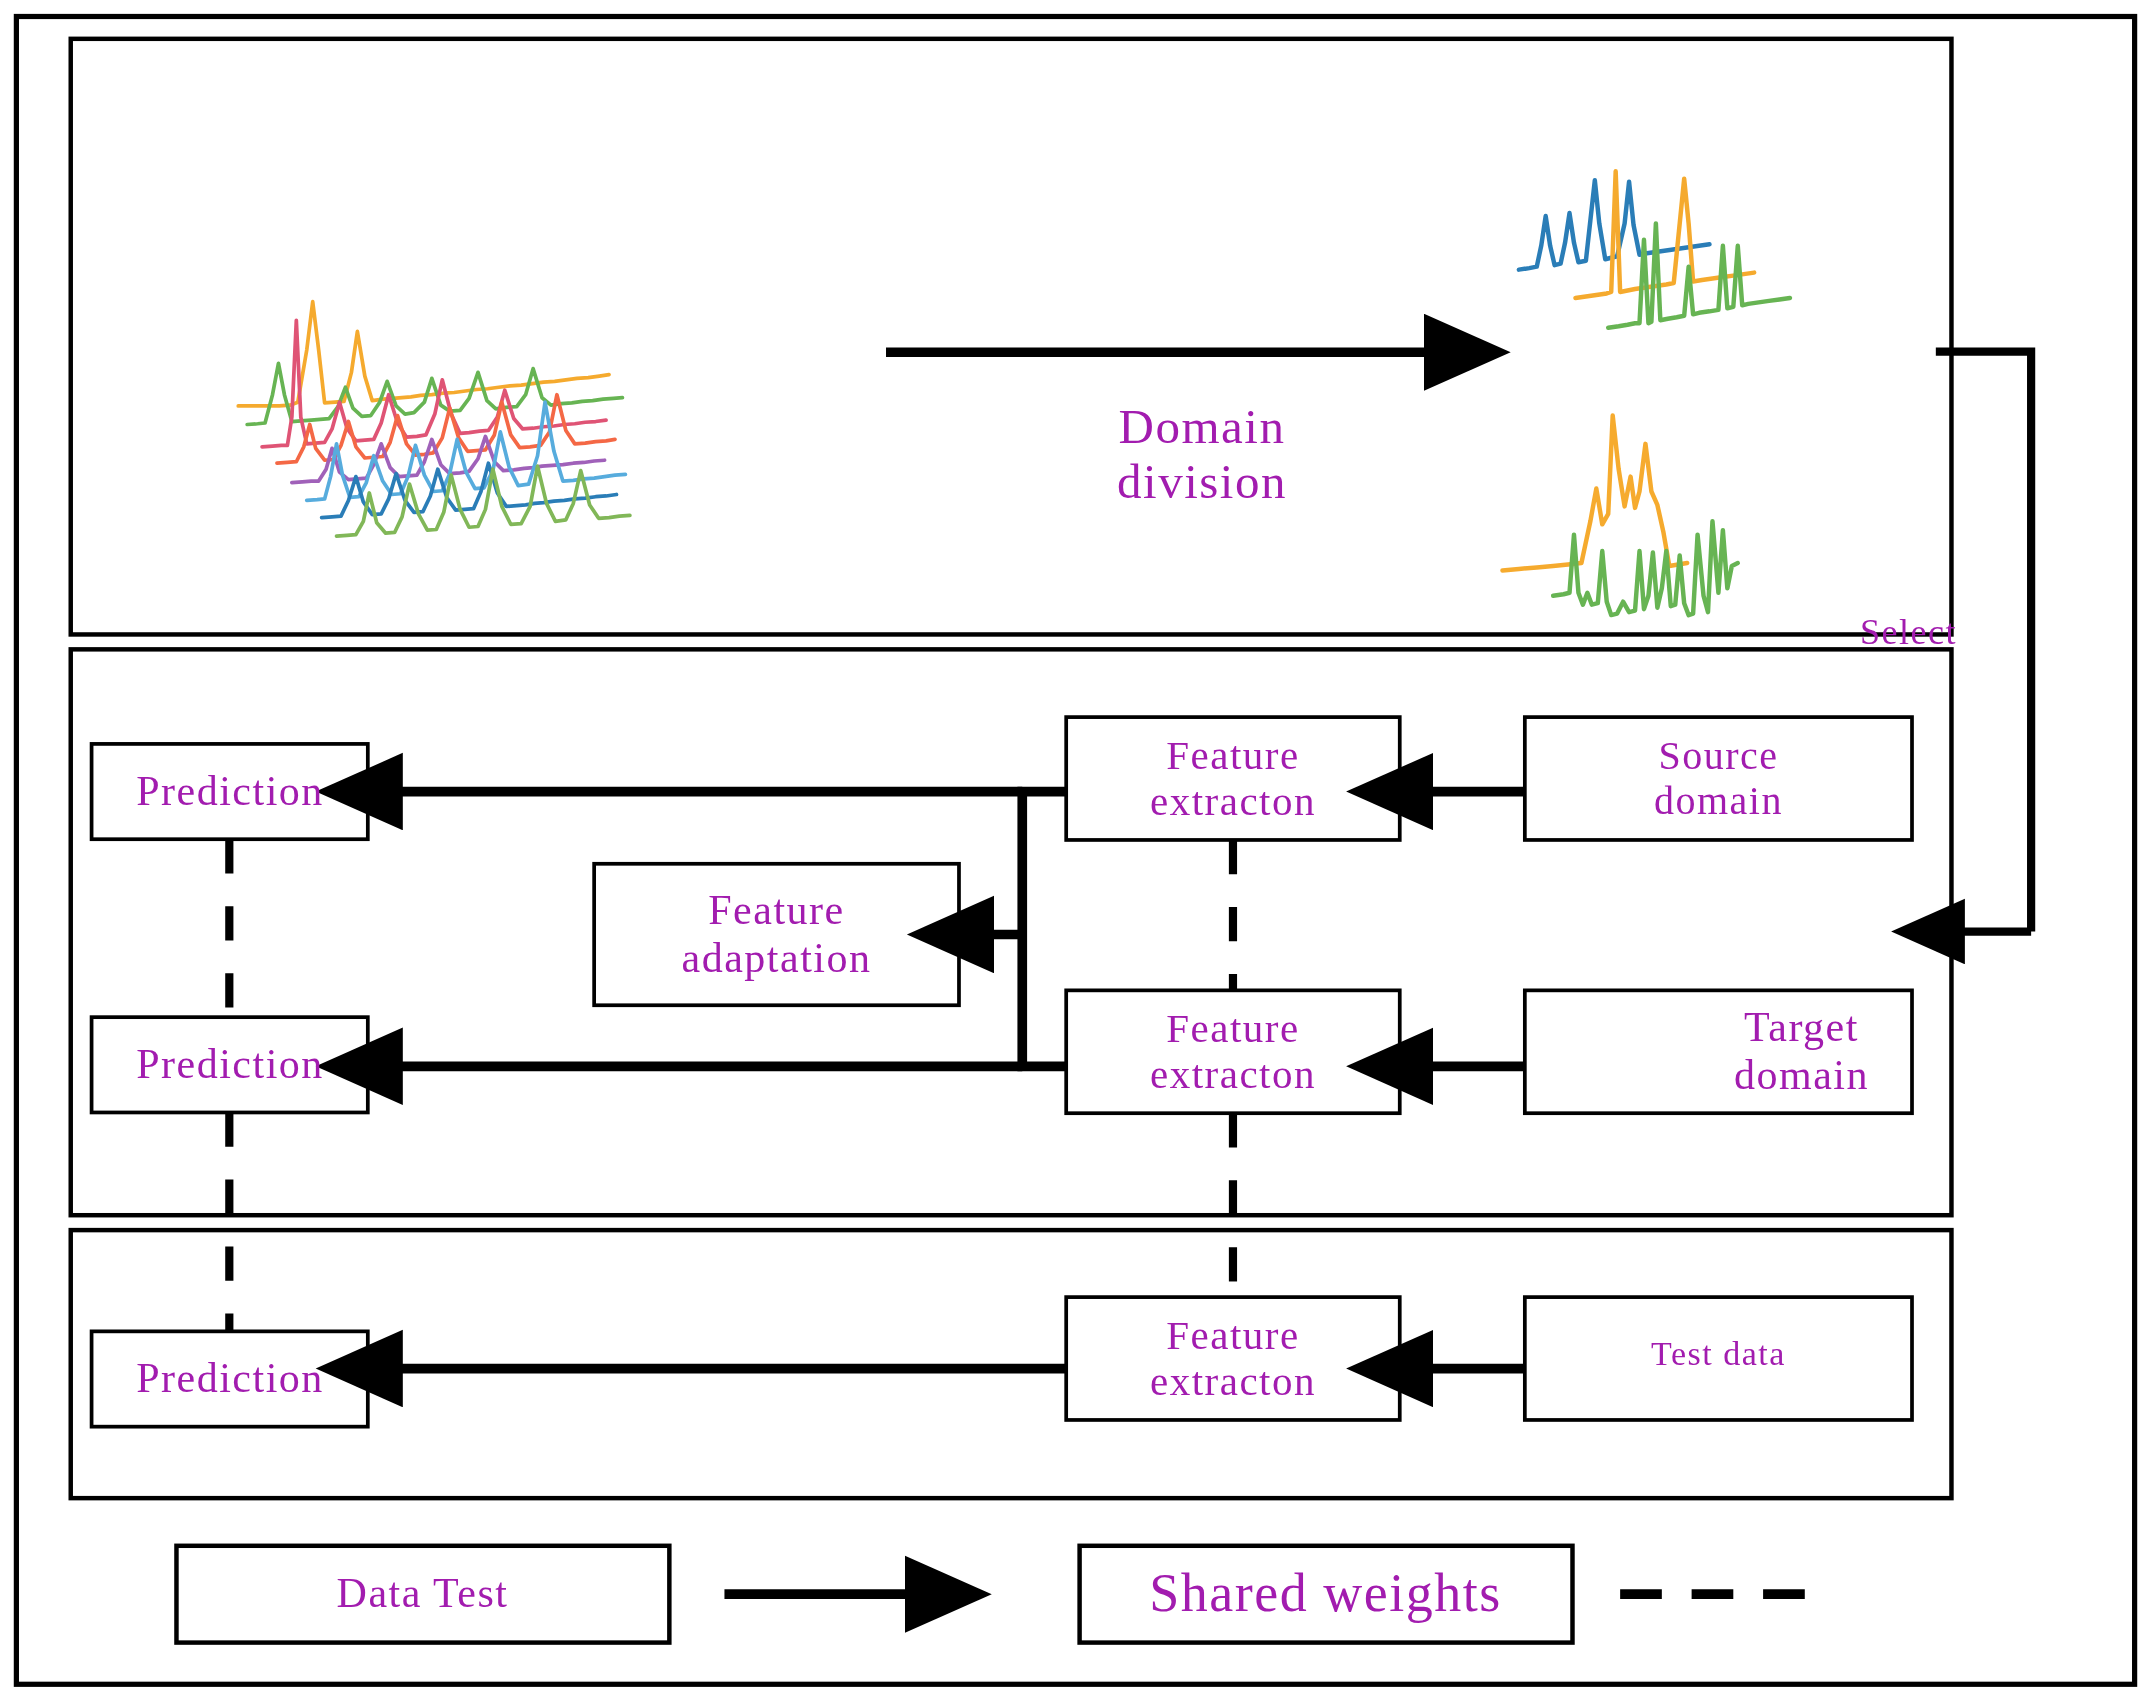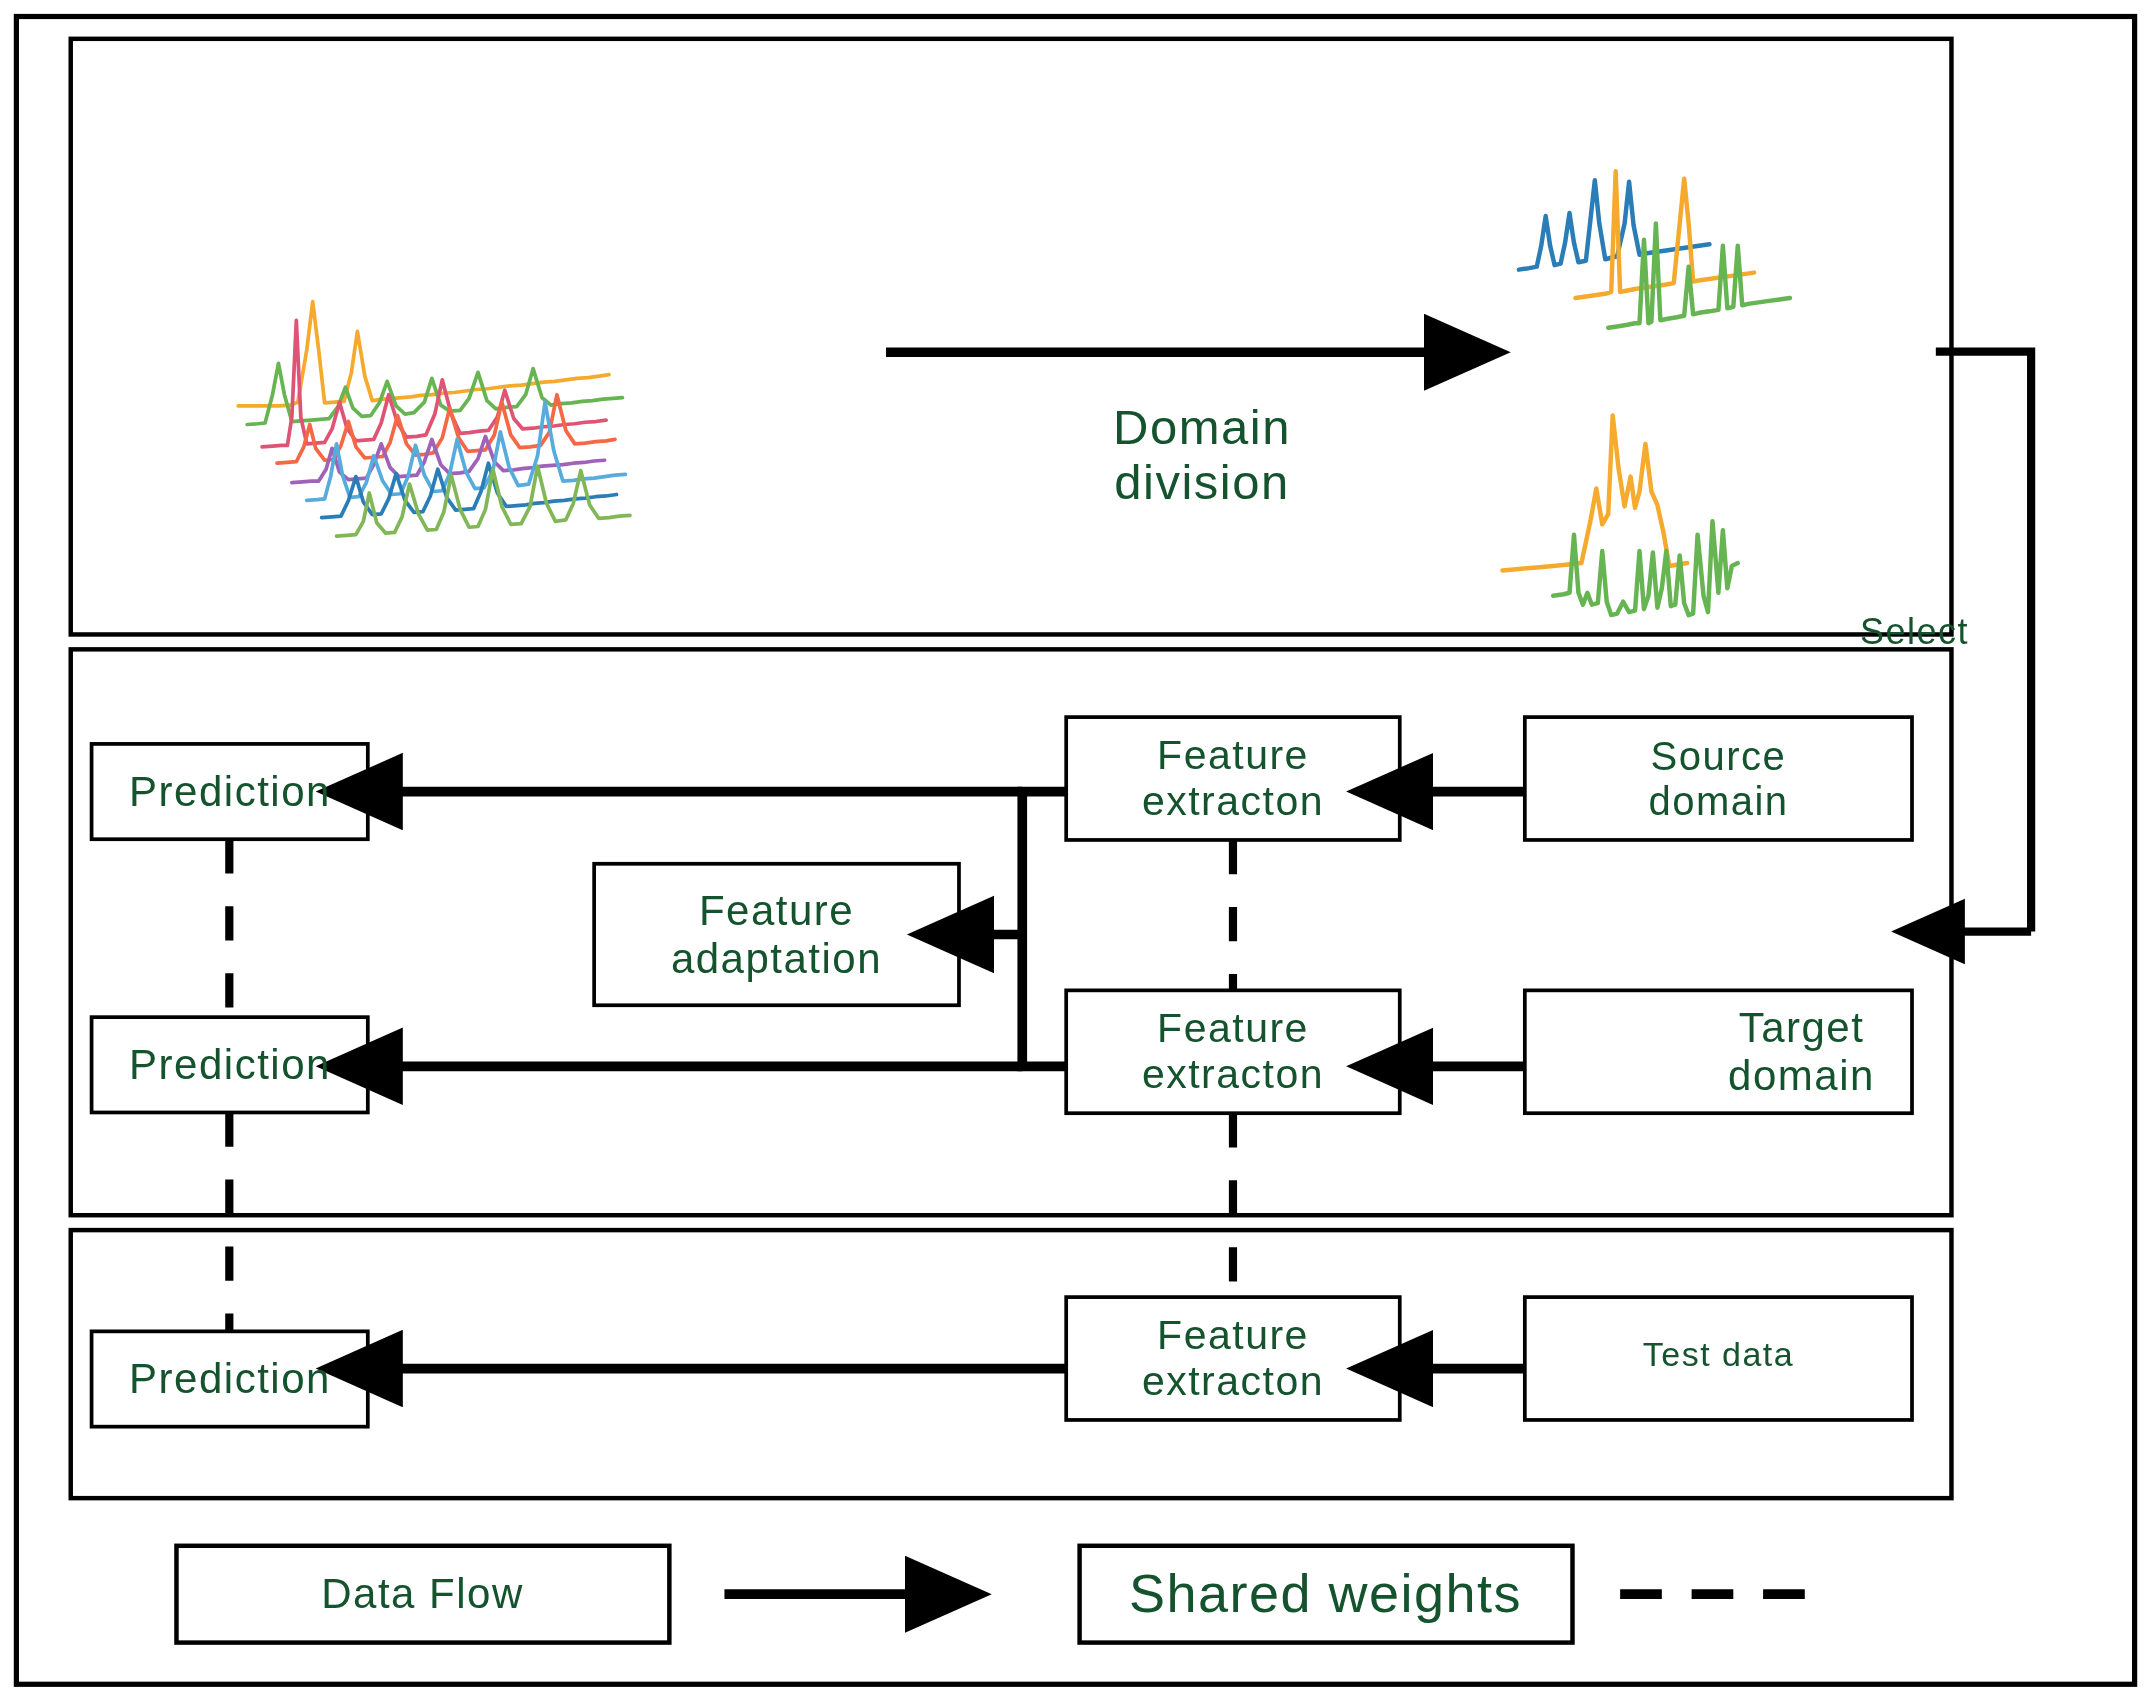--- a/index.html
+++ b/index.html
@@ -1,20 +1,20 @@
 <!DOCTYPE html>
 <html style="font-size:12px"><head>
 <meta charset="utf-8">
 <style>
   html,body{margin:0;padding:0;background:#ffffff;}
   body{width:2151px;height:1703px;font-family:"DejaVu Serif",serif;}
   #root{position:relative;width:2151px;height:1703px;overflow:hidden;background:#fff;}
   svg.layer{position:absolute;left:0;top:0;width:2151px;height:1703px;}
   .lbl{position:absolute;display:flex;align-items:center;justify-content:center;
-       text-align:center;color:#14532d;font-family:Liberation Sans, sans-serif;line-height:1.12;
+       text-align:center;color:#a21caf;font-family:Liberation Serif, serif;line-height:1.12;
        letter-spacing:1.5px;white-space:pre-line;}
 </style>
 </head>
 <body>
 
 <div id="root">
 
   <svg class="layer" viewBox="0 0 2889 2287">
     <defs>
       <marker id="ah" markerWidth="10" markerHeight="10" refX="1" refY="4" orient="auto" markerUnits="strokeWidth">
@@ -126,18 +126,18 @@
   <div class="lbl" style="left:1608px;top:990px;width:387px;height:123px;font-size:42px;">Target
 domain</div>
 
   <div class="lbl" style="left:92px;top:1331px;width:276px;height:95px;font-size:42px;">Prediction</div>
 
   <div class="lbl" style="left:1066px;top:1297px;width:334px;height:123px;font-size:41px;">Feature
 extracton</div>
 
   <div class="lbl" style="left:1525px;top:1297px;width:387px;height:114px;font-size:34px;">Test data</div>
 
-  <div class="lbl" style="left:176px;top:1545px;width:493px;height:97px;font-size:42px;">Data Flow</div>
+  <div class="lbl" style="left:176px;top:1545px;width:493px;height:97px;font-size:42px;">Data Test</div>
 
   <div class="lbl" style="left:1079px;top:1545px;width:493px;height:97px;font-size:54px;">Shared weights</div>
 
 </div>
 
 
 </body></html>

